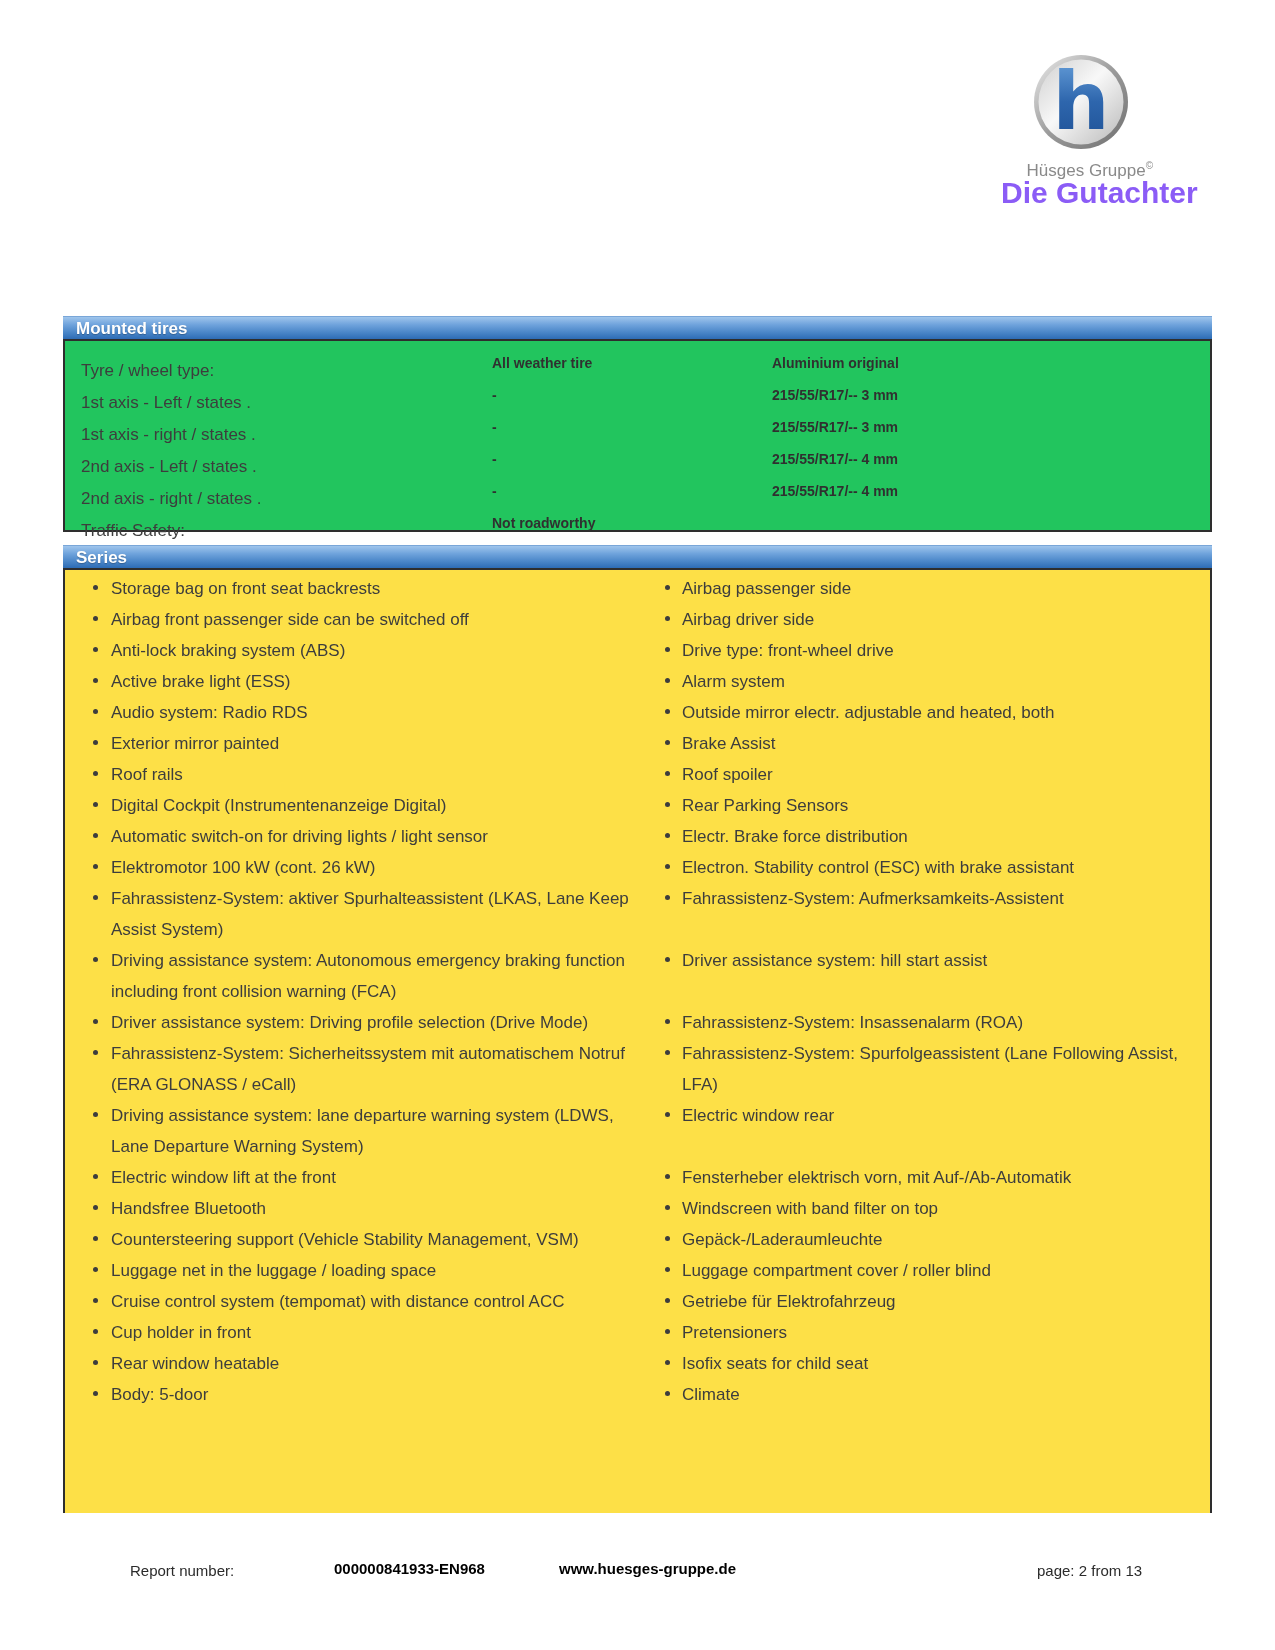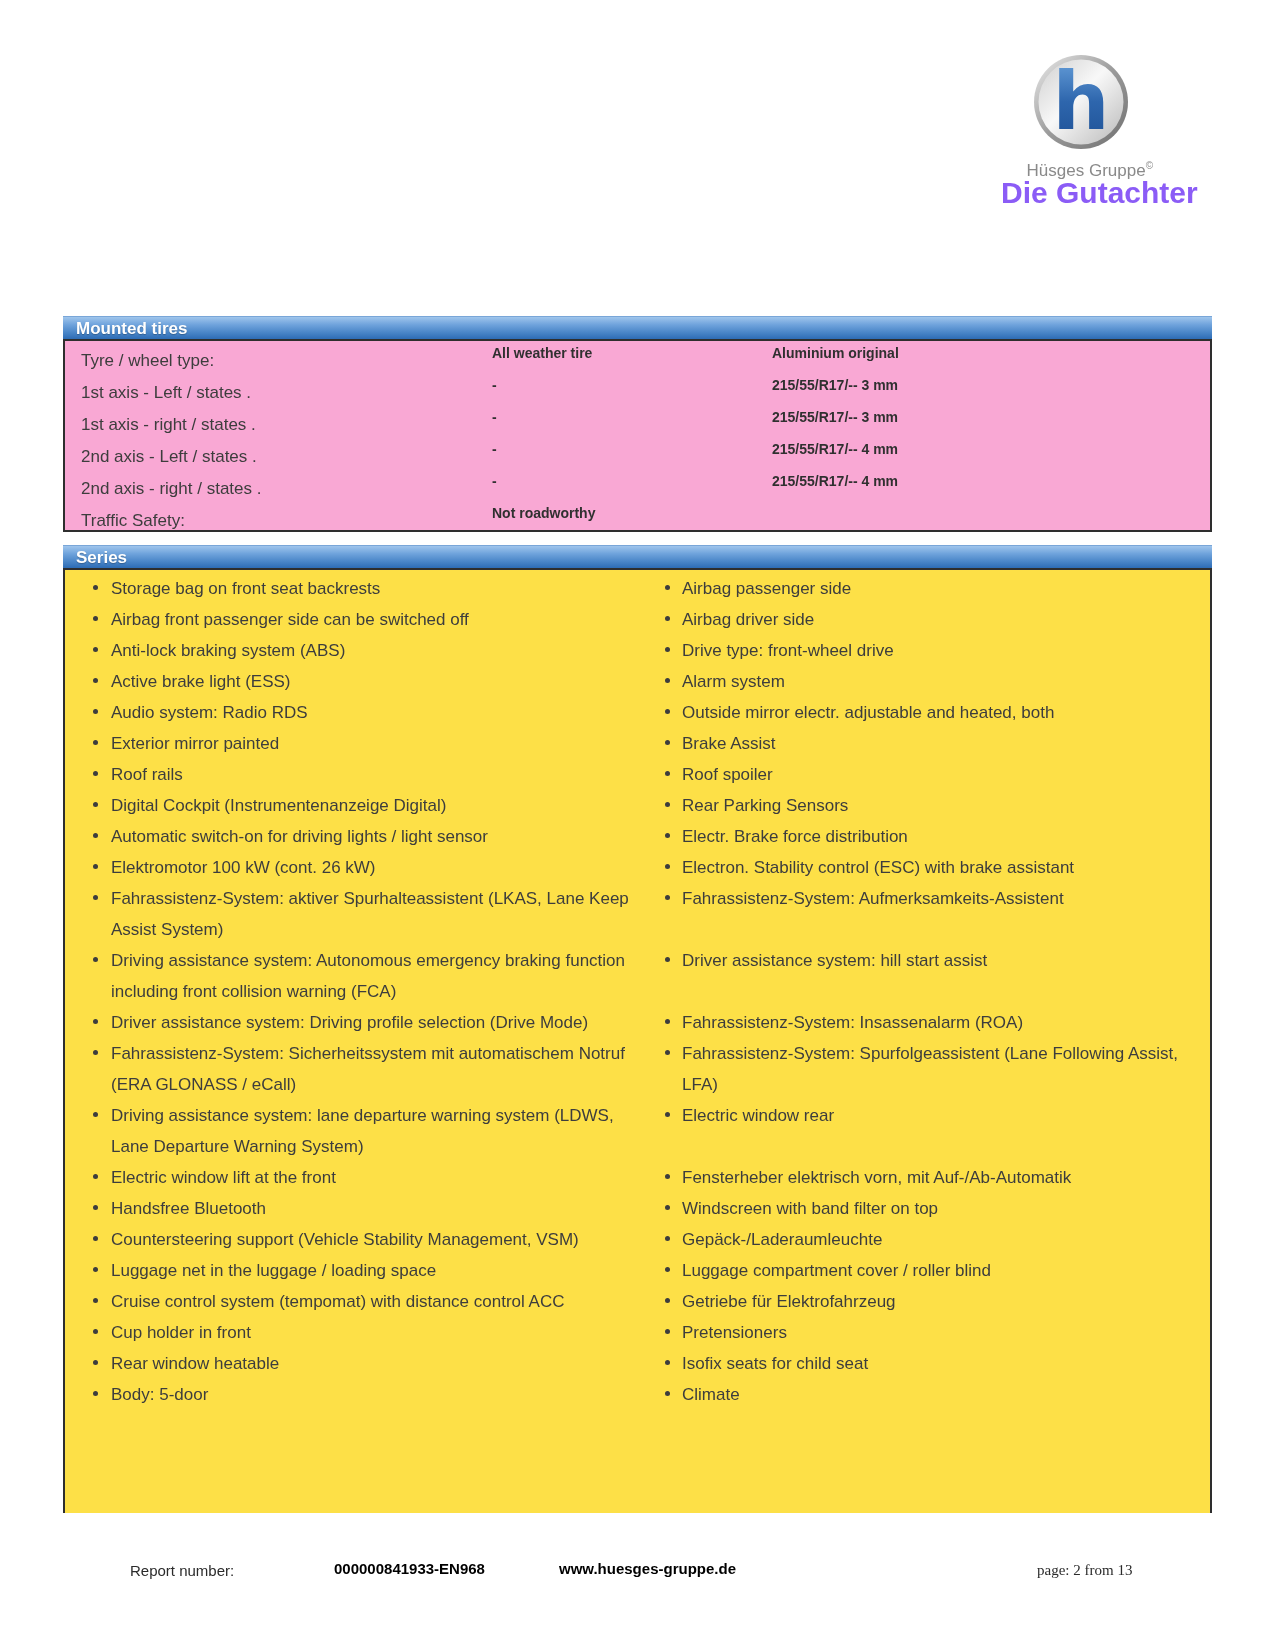--- a/index.html
+++ b/index.html
@@ -15,22 +15,22 @@
 
   
   .section{position:absolute;left:63px;width:1149px;box-sizing:border-box;}
   .bar{height:23px;line-height:23px;padding-left:13px;box-sizing:border-box;
        font-size:17px;font-weight:bold;color:var(--bar-text,#ffffff);
        text-shadow:0 1px 1px rgba(0,0,0,0.25);
        border-top:1px solid #79a6d8;
        background:linear-gradient(180deg,var(--bar-gradient-top,#9fc5ec) 0%,#6fa3dc 35%,
                   var(--bar-gradient-mid,#4a86c8) 70%,var(--bar-gradient-bottom,#2d6cb5) 100%);}
   .tires{top:292px;margin-top:24px;}
-  .tires-body{height:193px;box-sizing:border-box;background:#f9a8d4;
-              border:2px solid var(--box-border,#2e2e2e);padding-top:1px;}
+  .tires-body{height:193px;box-sizing:border-box;background:#22c55e;
+              border:2px solid var(--box-border,#2e2e2e);padding-top:11px;}
   .t-row{display:grid;grid-template-columns:411px 280px 1fr;padding-left:16px;height:32px;}
   .t-label{font-size:17px;color:var(--body-text,#3d3d3d);padding-top:9px;}
   .t-val{font-size:14px;font-weight:bold;color:var(--value-text,#303030);padding-top:3px;}
 
   .series{top:545px;}
   .series-body{height:945px;box-sizing:border-box;background:#fde047;
                border-left:2px solid var(--box-border,#2e2e2e);
                border-right:2px solid var(--box-border,#2e2e2e);
                border-top:2px solid var(--box-border,#2e2e2e);
                padding-top:3px;overflow:hidden;}
@@ -42,21 +42,21 @@
   .s-left::before{left:28px;}
   .s-right{flex:1;box-sizing:border-box;padding-left:17px;padding-right:10px;}
   .s-right::before{left:0px;}
 
   
   .footer{position:absolute;left:0;top:1560px;width:1106px;height:30px;font-size:15px;color:#2b2b2b;}
   .footer span{position:absolute;white-space:nowrap;}
   .f-report-label{left:130px;top:2px;}
   .f-report-number{left:334px;top:0;font-weight:bold;color:#000;}
   .f-website{left:559px;top:0;font-weight:bold;color:#000;}
-  .f-page{left:1037px;top:2px;font-family:Liberation Serif, serif;}
+  .f-page{left:1037px;top:2px;}
 </style>
 </head>
 <body>
 
 <div class="page">
 
   <div class="logo">
     <svg class="logo-mark" width="96" height="96" viewBox="0 0 96 96">
       <defs>
         <linearGradient id="ring" x1="0" y1="0" x2="1" y2="1">

